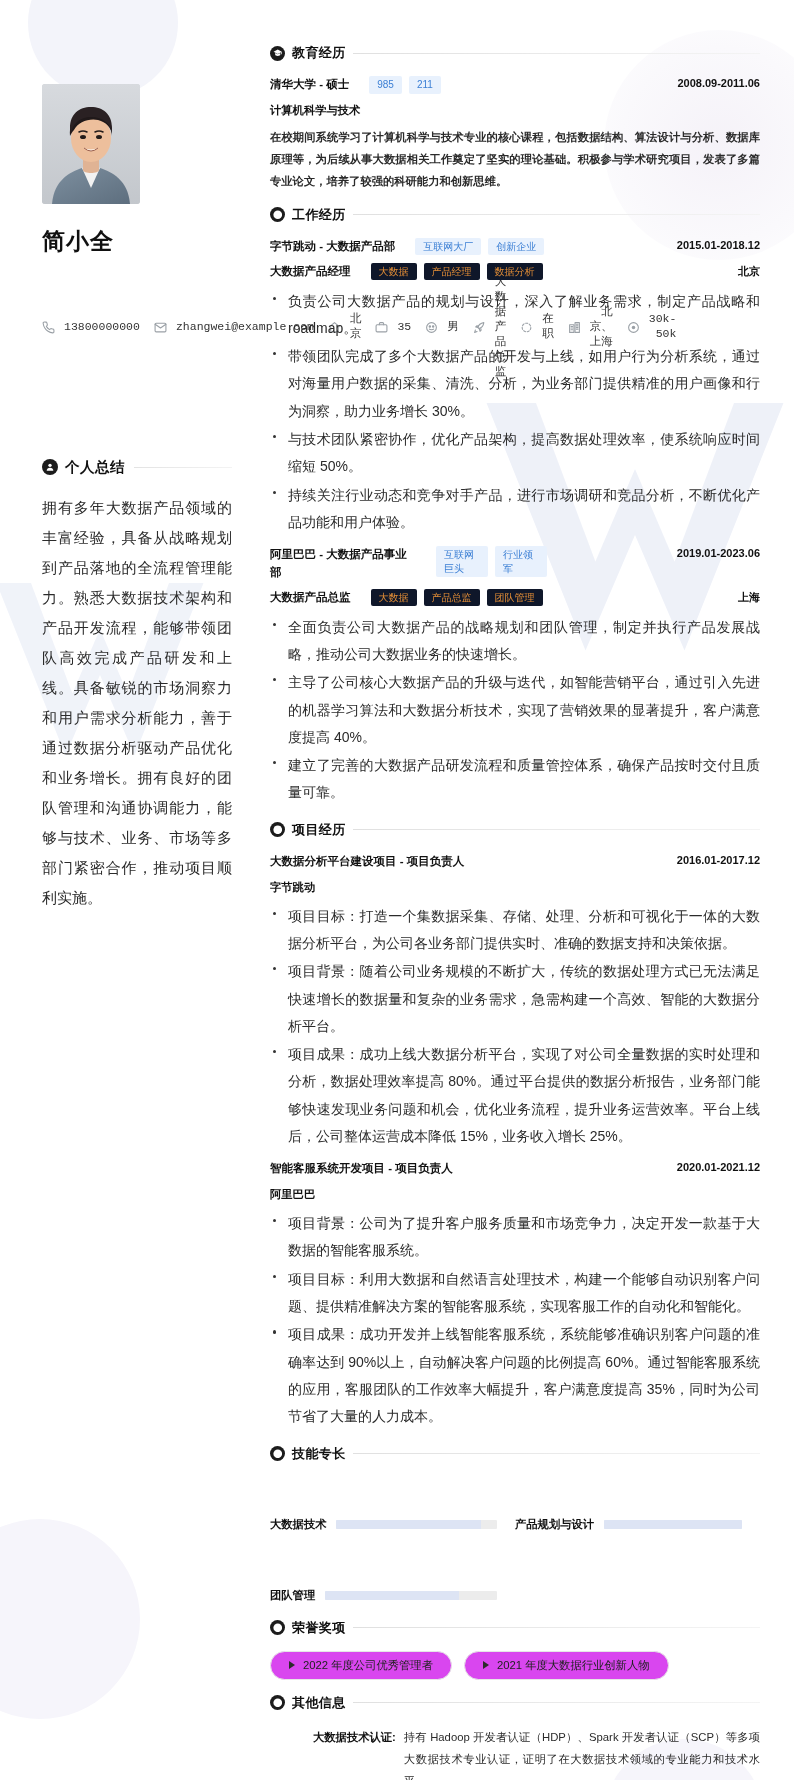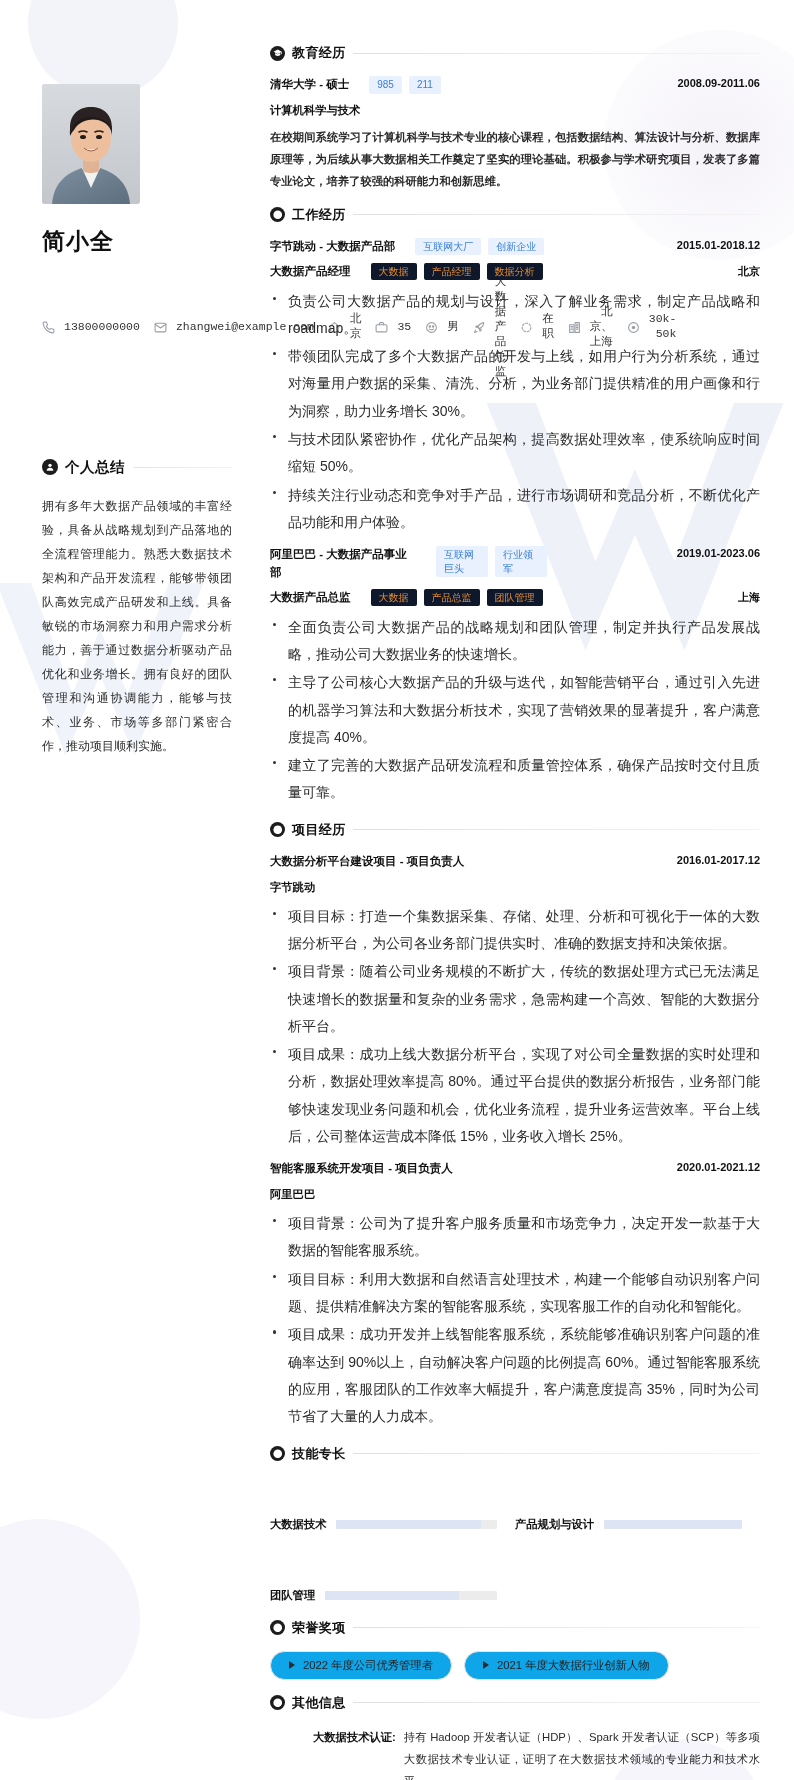--- a/index.html
+++ b/index.html
@@ -105,21 +105,21 @@
   .sb-section-head .sec-title {
     font-size: 14.5px; font-weight: bold; color: #111; letter-spacing: .5px;
     white-space: nowrap;
   }
   .sb-section-head .sec-rule {
     flex: 1 1 auto; height: 1px;
     background: linear-gradient(to right, #e3e3e3, #f3f3f3);
     margin-left: 2px;
   }
   .summary-text {
-    font-size: 12px;
+    font-size: 15px;
     line-height: 2.0;
     color: #2b2b2b;
     text-align: justify;
   }
 
   
   .main {
     flex: 1 1 auto;
     padding: 30px 34px 40px 8px;
     min-width: 0;
@@ -253,21 +253,21 @@
 
   
   .honors { display: flex; gap: 12px; flex-wrap: wrap; margin-bottom: 14px; }
   .honor-chip {
     display: flex; align-items: center; gap: 8px;
     border: 1px solid #e6e6e6;
     border-radius: 16px;
     padding: 6px 18px;
     font-size: 11.3px;
     color: #222;
-    background: #0ea5e9;
+    background: #d946ef;
   }
   .honor-chip .tri {
     width: 0; height: 0;
     border-left: 6px solid #2b2b2b;
     border-top: 4px solid transparent;
     border-bottom: 4px solid transparent;
     flex: 0 0 auto;
   }
 
   

